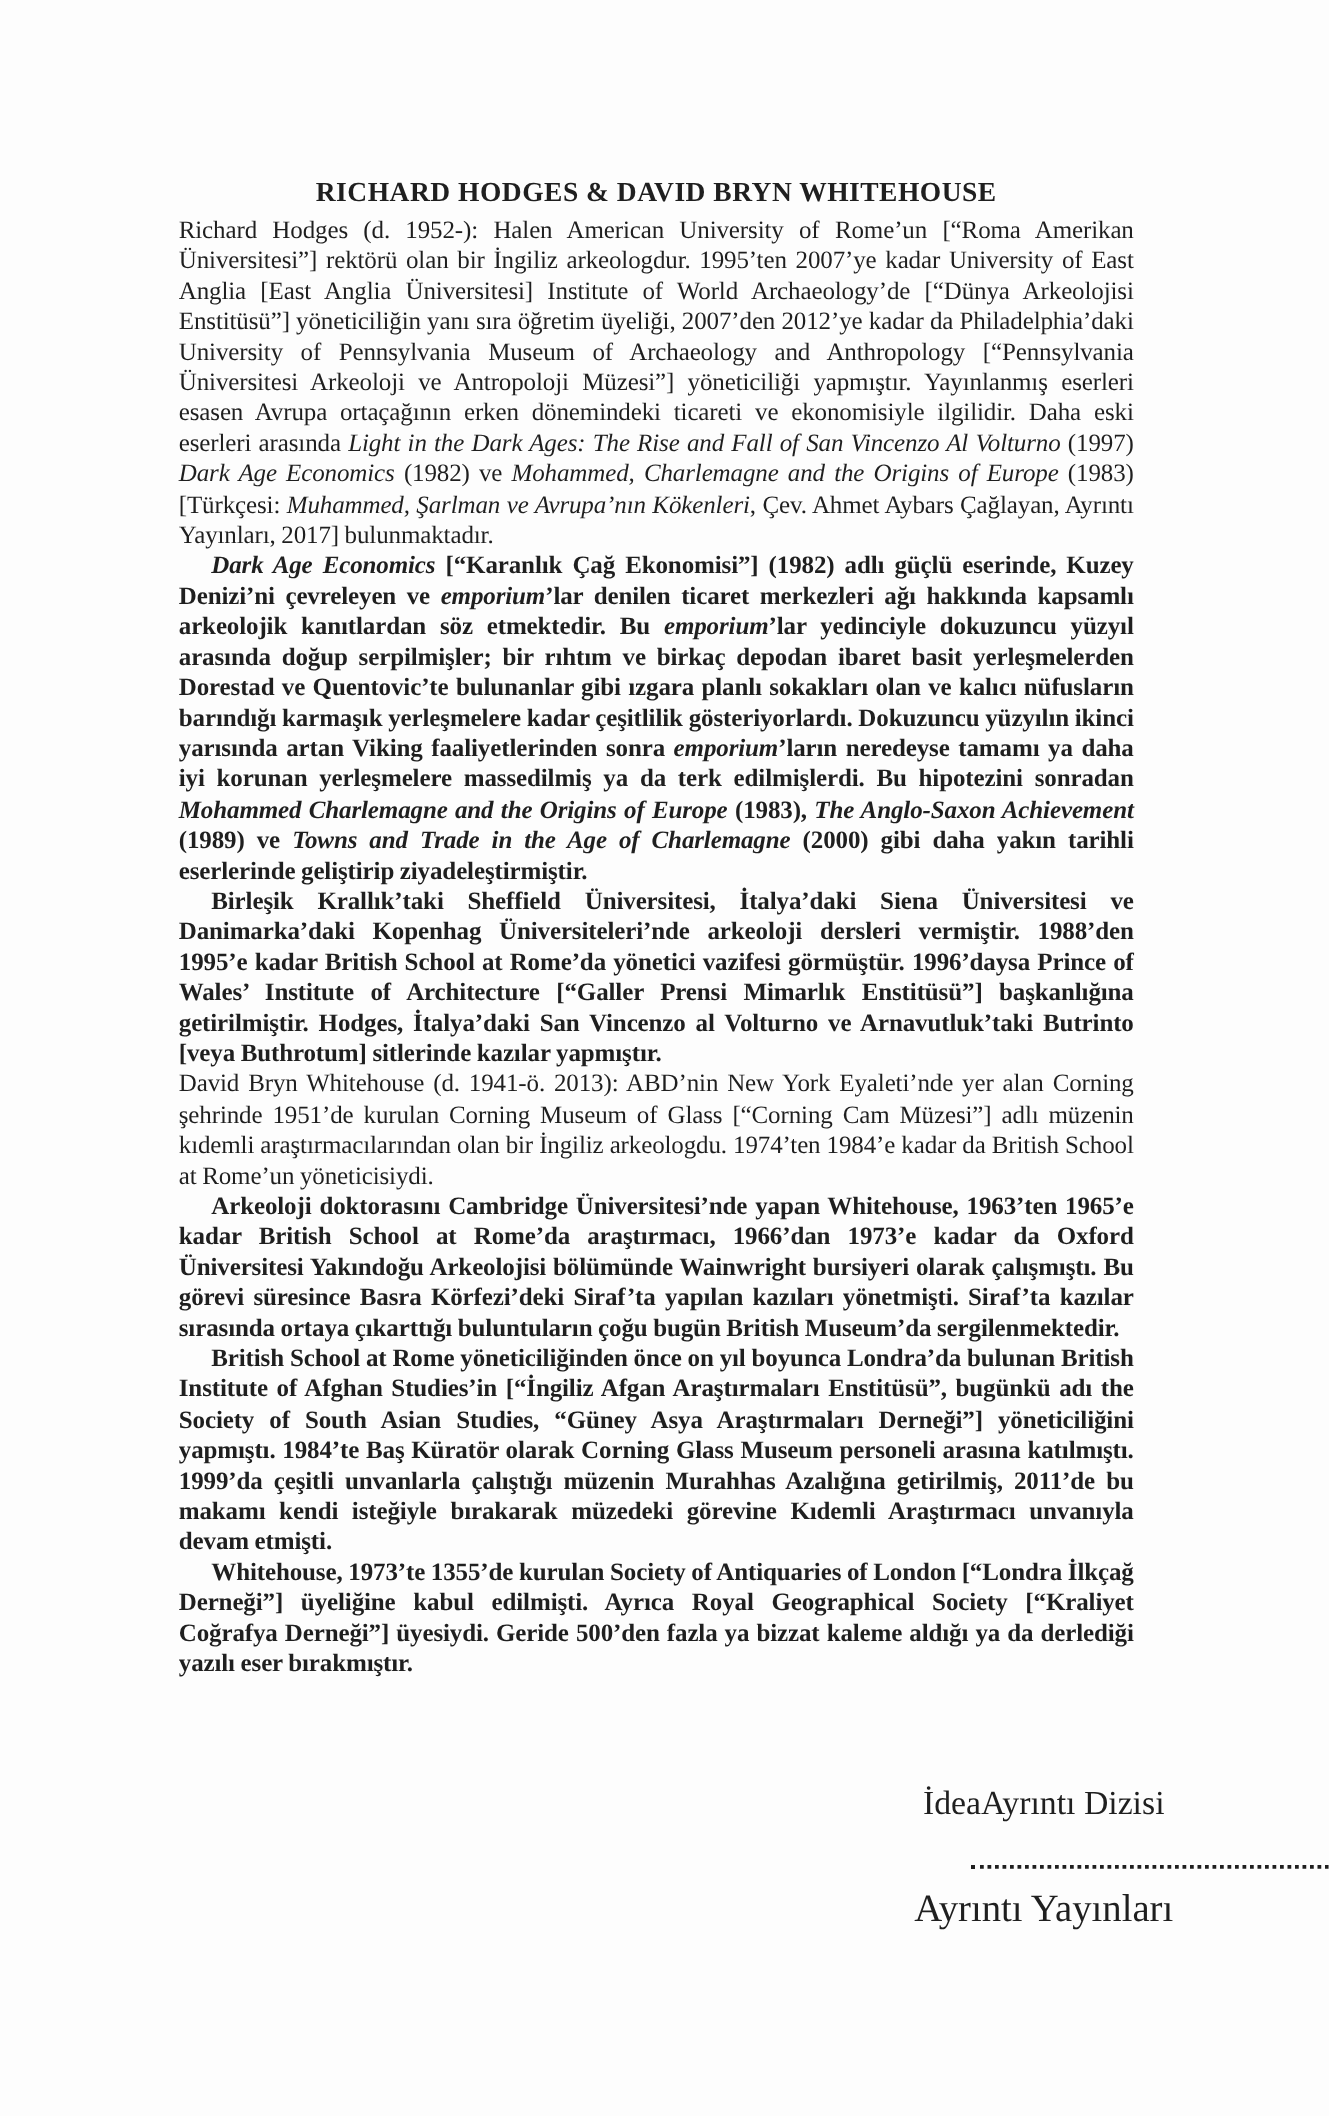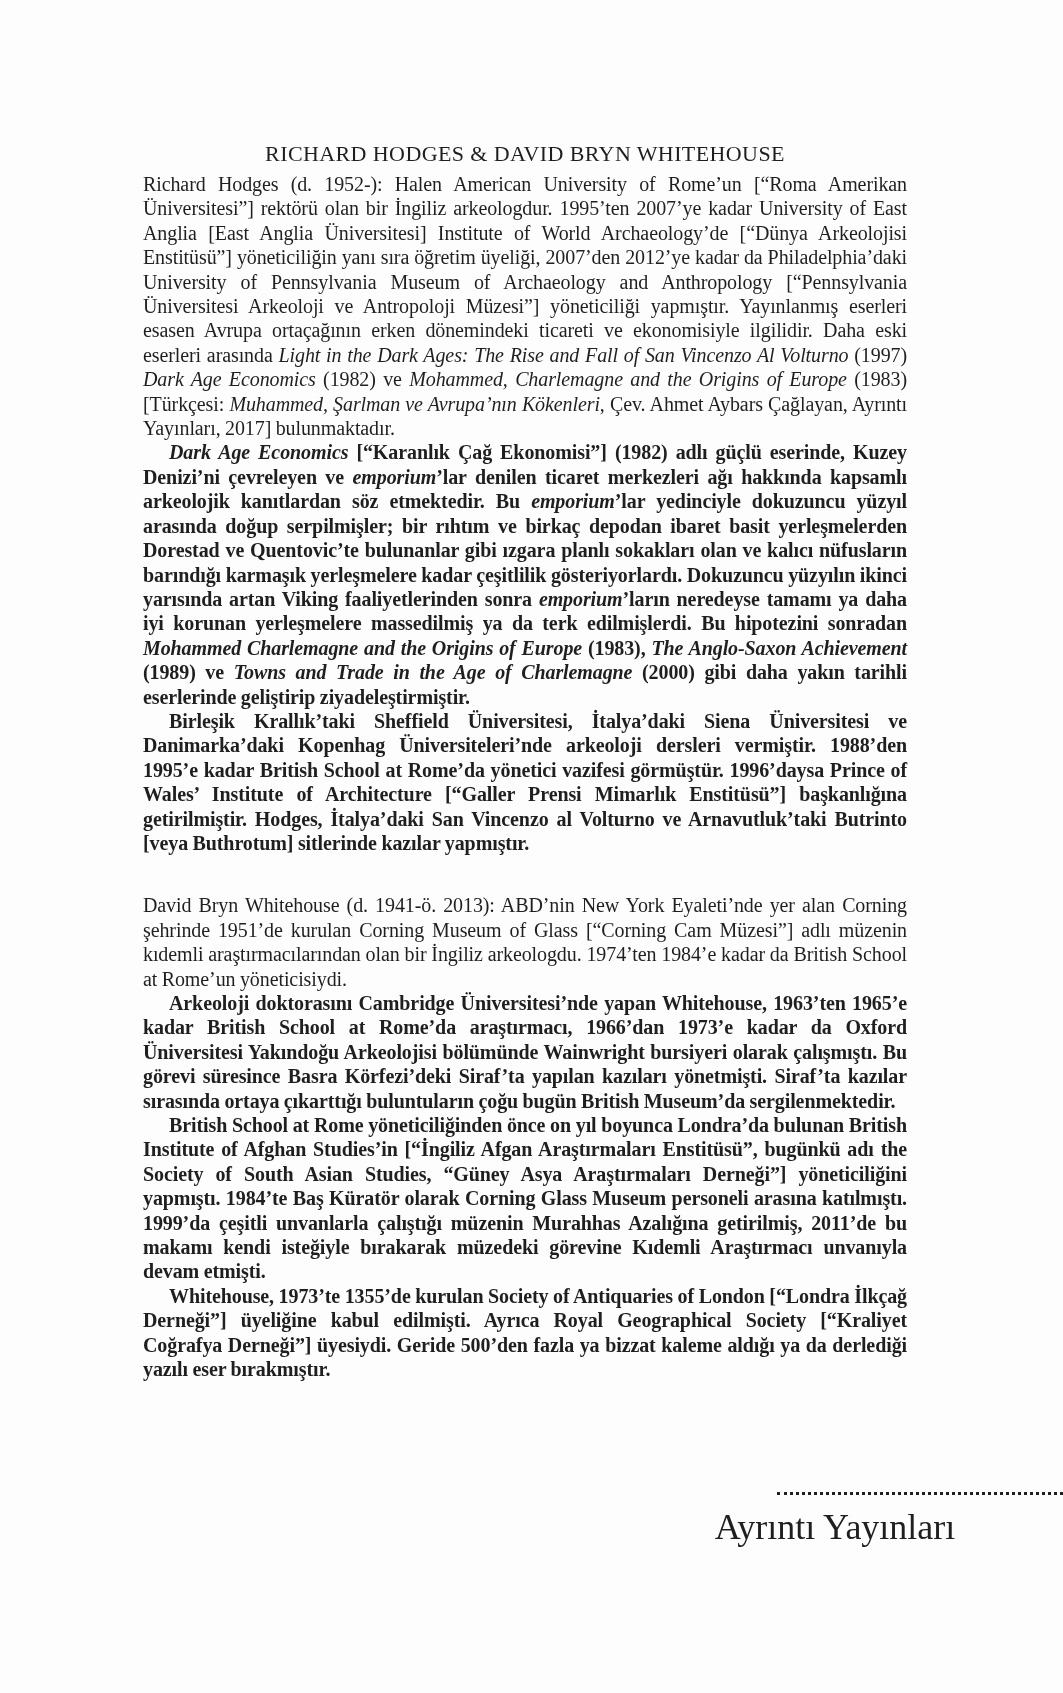--- a/index.html
+++ b/index.html
@@ -19,57 +19,57 @@
     background:var(--paper);
     overflow:hidden;
   }
   .text-block{
     position:absolute;
     left:143px;top:142px;
     width:764px;
   }
   .title{
     font-size:22px;
-    font-weight:normal;
+    font-weight:bold;
     text-align:center;
     margin:0 0 6px 0;
     letter-spacing:0.4px;
     line-height:24px;
     white-space:nowrap;
   }
   .bio p.para{
     margin:0;
     font-size:20px;
     line-height:24.4px;
     text-align:justify;
     letter-spacing:-0.1px;
     word-spacing:-0.4px;
   }
   .bio p.para.indent{text-indent:26px;font-weight:bold;}
-  .bio.second{margin-top:38px;}
+  .bio.second{}
   em{font-style:italic;}
   .series{
     position:absolute;
     top:1426px;left:695px;width:280px;
     text-align:center;
     font-size:27px;
     line-height:32px;
     white-space:nowrap;
   }
   .dots{
     position:absolute;
     top:1492px;left:777px;right:0;
     height:0;
     border-top:3px dotted var(--ink);
   }
   .publisher{
     position:absolute;
     top:1511px;left:695px;width:280px;
     text-align:center;
-    font-size:36px;
+    font-size:31px;
     line-height:32px;
     white-space:nowrap;
   }
 </style>
 </head>
 <body>
 
 <main class="page">
   <div class="text-block">
     <h1 class="title">RICHARD HODGES &amp; DAVID BRYN WHITEHOUSE</h1>
@@ -79,15 +79,16 @@
         <p class="para indent"><span>Birleşik Krallık’taki Sheffield Üniversitesi, İtalya’daki Siena Üniversitesi ve Danimarka’daki Kopenhag Üniversiteleri’nde arkeoloji dersleri vermiştir. 1988’den 1995’e kadar British School at Rome’da yönetici vazifesi görmüştür. 1996’daysa Prince of Wales’ Institute of Architecture [“Galler Prensi Mimarlık Enstitüsü”] başkanlığına getirilmiştir. Hodges, İtalya’daki San Vincenzo al Volturno ve Arnavutluk’taki Butrinto [veya Buthrotum] sitlerinde kazılar yapmıştır.</span></p>
       </section>
     <section class="bio second">
         <p class="para"><span>David Bryn Whitehouse (d. 1941-ö. 2013): ABD’nin New York Eyaleti’nde yer alan Corning şehrinde 1951’de kurulan Corning Museum of Glass [“Corning Cam Müzesi”] adlı müzenin kıdemli araştırmacılarından olan bir İngiliz arkeologdu. 1974’ten 1984’e kadar da British School at Rome’un yöneticisiydi.</span></p>
         <p class="para indent"><span>Arkeoloji doktorasını Cambridge Üniversitesi’nde yapan Whitehouse, 1963’ten 1965’e kadar British School at Rome’da araştırmacı, 1966’dan 1973’e kadar da Oxford Üniversitesi Yakındoğu Arkeolojisi bölümünde Wainwright bursiyeri olarak çalışmıştı. Bu görevi süresince Basra Körfezi’deki Siraf’ta yapılan kazıları yönetmişti. Siraf’ta kazılar sırasında ortaya çıkarttığı buluntuların çoğu bugün British Museum’da sergilenmektedir.</span></p>
         <p class="para indent"><span>British School at Rome yöneticiliğinden önce on yıl boyunca Londra’da bulunan British Institute of Afghan Studies’in [“İngiliz Afgan Araştırmaları Enstitüsü”, bugünkü adı the Society of South Asian Studies, “Güney Asya Araştırmaları Derneği”] yöneticiliğini yapmıştı. 1984’te Baş Küratör olarak Corning Glass Museum personeli arasına katılmıştı. 1999’da çeşitli unvanlarla çalıştığı müzenin Murahhas Azalığına getirilmiş, 2011’de bu makamı kendi isteğiyle bırakarak müzedeki görevine Kıdemli Araştırmacı unvanıyla devam etmişti.</span></p>
         <p class="para indent"><span>Whitehouse, 1973’te 1355’de kurulan Society of Antiquaries of London [“Londra İlkçağ Derneği”] üyeliğine kabul edilmişti. Ayrıca Royal Geographical Society [“Kraliyet Coğrafya Derneği”] üyesiydi. Geride 500’den fazla ya bizzat kaleme aldığı ya da derlediği yazılı eser bırakmıştır.</span></p>
       </section>
   </div>
 
+  <div class="series">İdeaAyrıntı Dizisi</div>
   <div class="dots"></div>
   <div class="publisher">Ayrıntı Yayınları</div>
 </main>
 
 </body></html>

